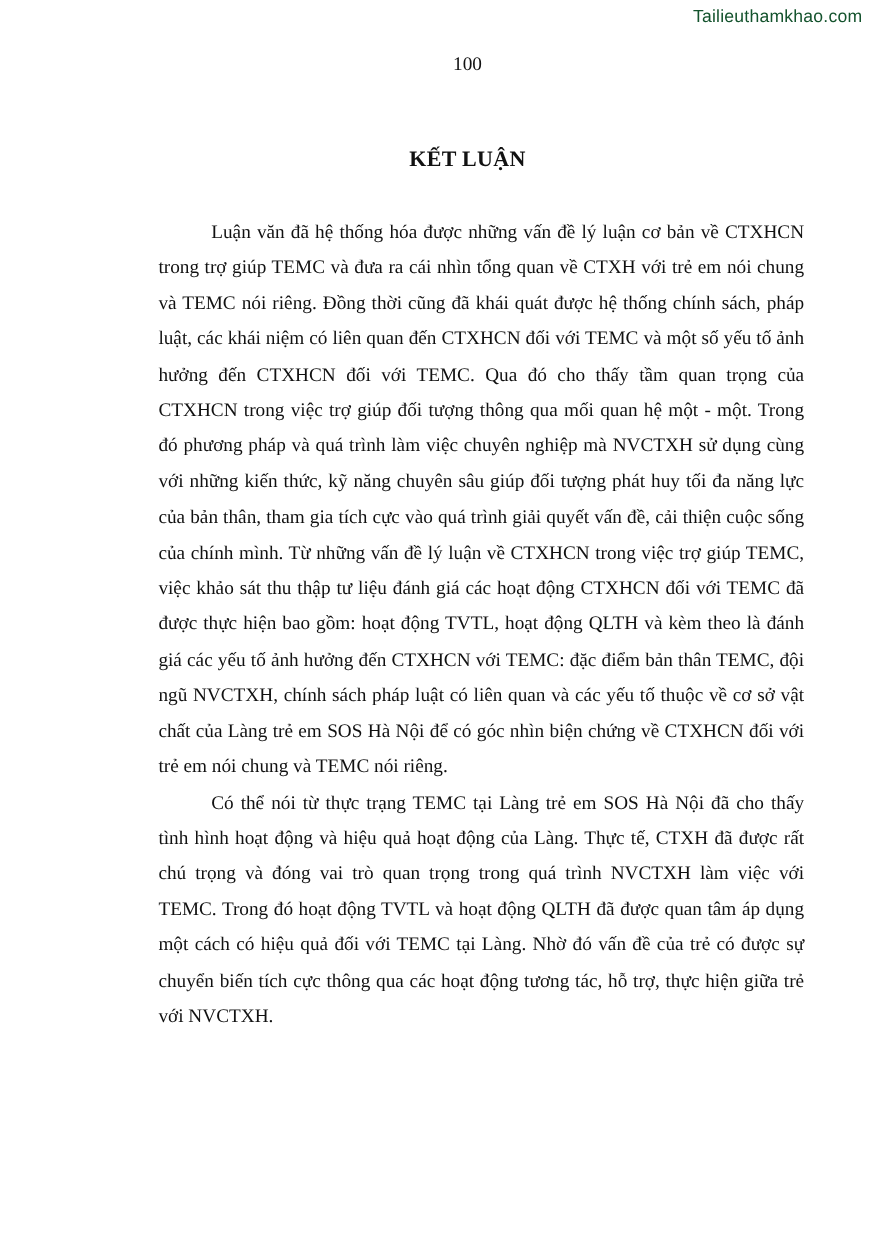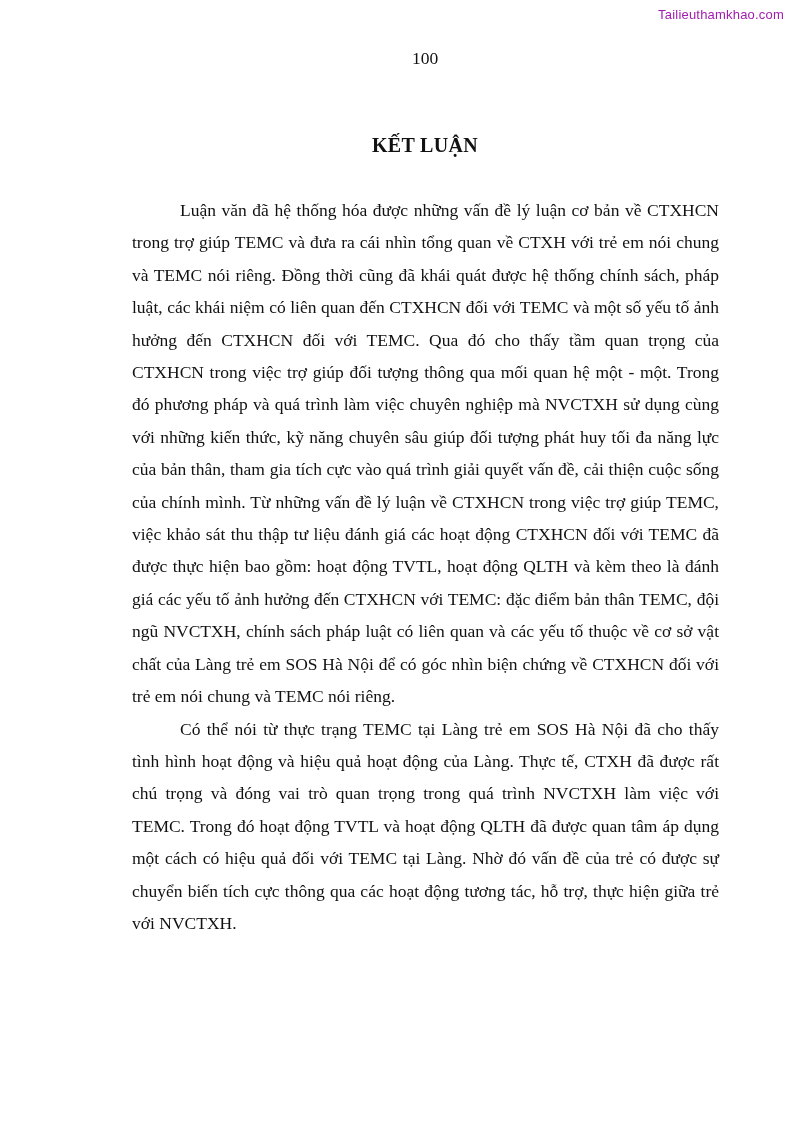--- a/index.html
+++ b/index.html
@@ -13,22 +13,22 @@
       position: relative;
       overflow: hidden;
       font-family: "Liberation Serif", "DejaVu Serif", serif;
       color: #111111;
     }
     .watermark {
       position: absolute;
       top: 7px;
       right: 10px;
       font-family: "Liberation Sans", "DejaVu Sans", sans-serif;
-      font-size: 13px;
-      color: #a21caf;
+      font-size: 16px;
+      color: #14532d;
       letter-spacing: 0.2px;
     }
     .page-number {
       position: absolute;
       top: 48px;
       left: 0;
       width: 850px;
       text-align: center;
       font-size: 17.5px;
     }
@@ -38,21 +38,21 @@
       left: 0;
       width: 850px;
       text-align: center;
       font-size: 20px;
       font-weight: bold;
       letter-spacing: 0.3px;
     }
     .body-text {
       position: absolute;
       top: 194px;
-      left: 132px;
+      left: 144px;
       width: 587px;
     }
     .para {
       margin: 0;
       font-size: 17.5px;
       line-height: 32.4px;
       text-align: justify;
       text-indent: 48px;
     }
   </style>

